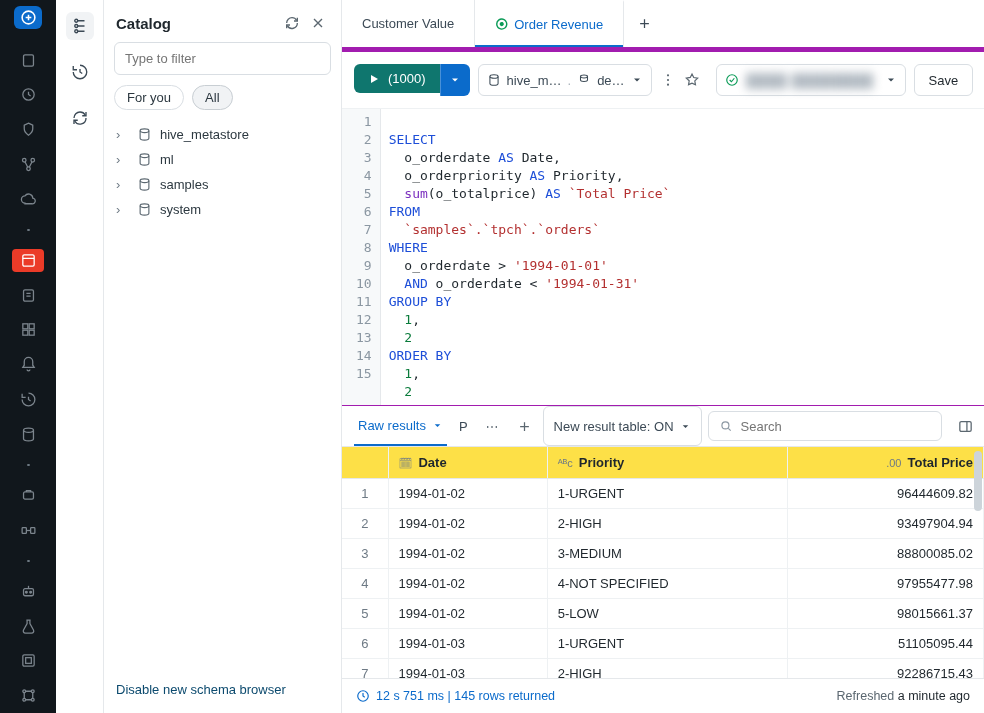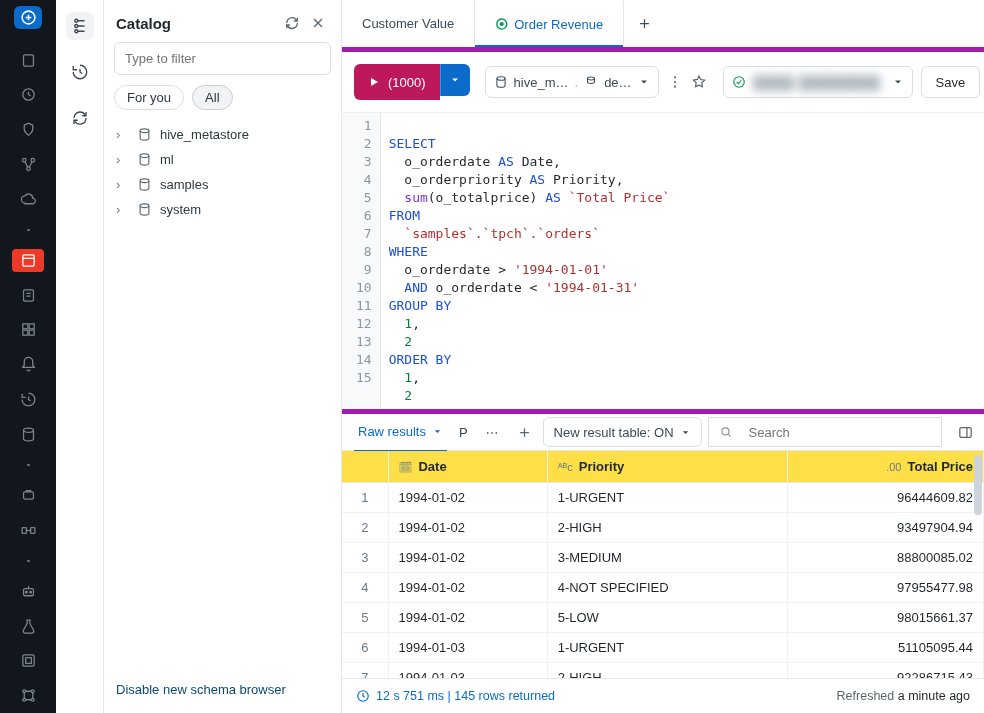--- a/index.html
+++ b/index.html
@@ -37,44 +37,44 @@
   
   .main { flex:1; display:flex; flex-direction:column; min-width:0; }
   .tabs { display:flex; border-bottom:5px solid #a21caf; height:52px; }
   .tab { padding:0 20px; height:100%; display:flex; align-items:center; gap:6px; border-right:1px solid #e5e8eb; color:#3c4a56; cursor:pointer; font-size:13px; max-width:220px; white-space:nowrap; overflow:hidden; text-overflow:ellipsis;}
   .tab.active { color:#0b6bcb; border-top:2px solid transparent; box-shadow:inset 0 -2px 0 #0b6bcb;}
   .tab .chk { color:#0b9b57; font-weight:bold; }
   .add-tab { width:40px; display:flex;align-items:center;justify-content:center;color:#3c4a56;cursor:pointer;}
 
   .toolbar { display:flex; align-items:center; gap:8px; padding:12px 12px; }
   .run-group { display:flex; }
-  .run-btn { background:#be185d; color:#fff; border:none; padding:6px 14px; border-radius:6px 0 0 6px; display:flex;align-items:center;gap:8px;font-weight:500;cursor:pointer;font-size:13px;height:36px;}
+  .run-btn { background:#0f766e; color:#fff; border:none; padding:6px 14px; border-radius:6px 0 0 6px; display:flex;align-items:center;gap:8px;font-weight:500;cursor:pointer;font-size:13px;height:29px;}
   .run-split { background:#0b6bcb; color:#fff;border:none;border-left:1px solid rgba(255,255,255,.25);border-radius:0 6px 6px 0;width:30px;cursor:pointer;height:32px;display:flex;align-items:center;justify-content:center;}
-  .ctx { display:flex;align-items:center;border:1px solid #d9dee3;border-radius:6px;height:32px;padding:0 8px; gap:6px; color:#3c4a56; font-size:13px;cursor:pointer;margin-left:7px;}
+  .ctx { display:flex;align-items:center;border:1px solid #d9dee3;border-radius:6px;height:32px;padding:0 8px; gap:6px; color:#3c4a56; font-size:13px;cursor:pointer;}
   .ibtn { width:24px;height:32px;display:flex;align-items:center;justify-content:center;color:#5b6770;cursor:pointer;}
   .flex1 {flex:1;}
   .compute { display:flex;align-items:center;border:1px solid #d9dee3;border-radius:6px;height:32px;padding:0 8px; gap:8px; min-width:190px; color:#3c4a56; cursor:pointer;}
   .compute .blur { filter:blur(5px); color:#aab3bc; letter-spacing:1px; flex:1;}
   .save-btn { background:#fff;border:1px solid #d9dee3;border-radius:6px;height:32px;padding:0 14px;font-size:13px;cursor:pointer;color:#1f272d;}
 
   
   .editor { display:flex; font-family: "SF Mono", Menlo, Consolas, monospace; font-size:13px; line-height:18px; border-top:1px solid #eef1f3; }
   .gutter { background:#f7f9fa; text-align:right; color:#8b97a2; padding:4px 8px 4px 14px; user-select:none; border-right:1px solid #e5e8eb;}
   .code { padding:4px 8px; white-space:pre; flex:1; position:relative;}
   .kw { color:#1d4ed8; }
   .fn { color:#7b2fbf; }
   .str { color:#b33030; }
   .num { color:#0a7b3b; }
 
   
-  .res-bar { display:flex;align-items:center;border-top:5px solid #a21caf;border-bottom:1px solid #e5e8eb;height:42px;padding:0 8px 0 12px;gap:6px;}
+  .res-bar { display:flex;align-items:center;border-top:1px solid #a21caf;border-bottom:1px solid #e5e8eb;height:42px;padding:0 8px 0 12px;gap:6px;}
   .res-tab { color:#0b6bcb; font-weight:500; border-bottom:2px solid #0b6bcb; padding:11px 4px; display:flex;align-items:center;gap:6px;}
   .res-ghost { color:#3c4a56; padding:0 6px;}
-  .pill { border:1px solid #d9dee3;border-radius:6px;height:30px;display:flex;align-items:center;padding:0 10px;gap:6px;font-size:13px;color:#3c4a56;}
-  .search-wrap { flex:1; display:flex;align-items:center;border:1px solid #d9dee3;border-radius:0;height:30px;padding:0 10px;gap:16px;color:#8b97a2; min-width:0;}
+  .pill { border:1px solid #d9dee3;border-radius:6px;height:40px;display:flex;align-items:center;padding:0 10px;gap:6px;font-size:13px;color:#3c4a56;}
+  .search-wrap { flex:1; display:flex;align-items:center;border:1px solid #d9dee3;border-radius:6px;height:30px;padding:0 10px;gap:8px;color:#8b97a2; min-width:0;}
   .search-wrap input { border:none;outline:none;font-size:13px;flex:1;min-width:0;}
   .panel-icon { width:22px;height:22px;display:flex;align-items:center;justify-content:center;color:#5b6770;cursor:pointer;margin-left:6px;}
 
   
   .tbl-wrap { position:relative; overflow:hidden; flex:1; }
   table.res { border-collapse:collapse; width:100%; font-size:13px; }
   .res th { text-align:left; font-weight:600; padding:8px 10px; border-bottom:1px solid #e5e8eb; border-right:1px solid #eef1f3; color:#1f272d; background:#fde047;}
   .res th .tico { color:#6e7a85; margin-right:6px; font-size:11px; font-weight:500;}
   .res td { padding:7px 10px; border-bottom:1px solid #eef1f3; border-right:1px solid #eef1f3; color:#1f272d;}
   .res td.idx { text-align:center; color:#6e7a85; width:46px;}

